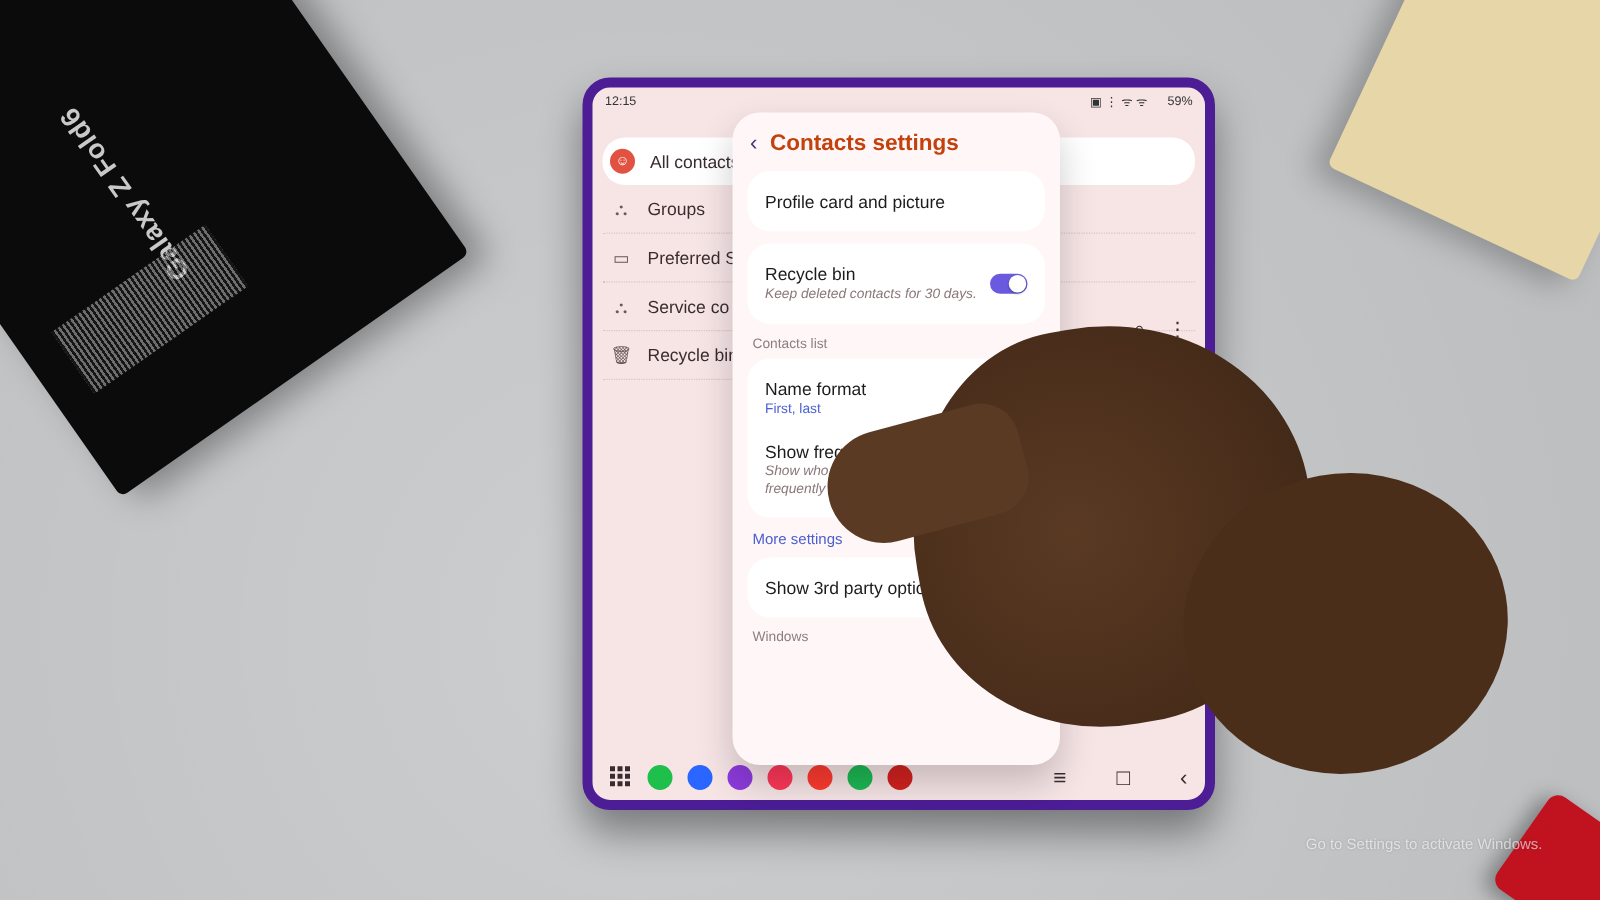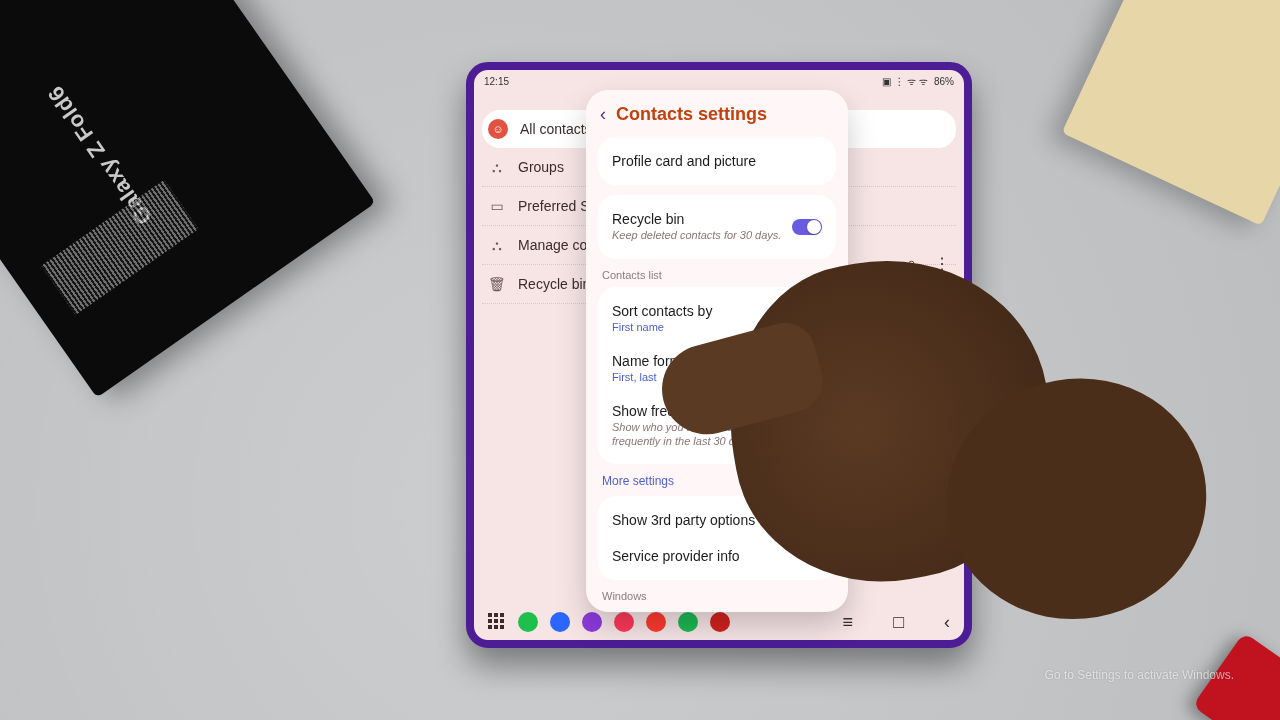--- a/index.html
+++ b/index.html
@@ -11,21 +11,21 @@
   .box-barcode{position:absolute;left:30px;top:300px;width:150px;height:60px;background:repeating-linear-gradient(90deg,#202022,#202022 2px,#d0d0d0 2px,#d0d0d0 4px);opacity:.5;}
   .wood{position:absolute;right:-40px;top:-40px;width:220px;height:230px;background:#e6d6a8;transform:rotate(25deg);border-radius:6px;box-shadow:-10px 10px 24px rgba(0,0,0,.25);}
   .tool{position:absolute;right:-20px;bottom:-20px;width:90px;height:90px;background:#c1121f;border-radius:10px;transform:rotate(35deg);box-shadow:-6px 6px 16px rgba(0,0,0,.35);}
   .hand{position:absolute;right:230px;top:260px;width:320px;height:320px;background:radial-gradient(circle at 40% 50%,#5a3a23 0%,#4a2e1b 60%,#3b2414 100%);border-radius:45% 55% 50% 50%/55% 50% 55% 45%;transform:rotate(-10deg);pointer-events:none;}
   .finger{position:absolute;left:-60px;top:50px;width:160px;height:90px;background:#5a3a23;border-radius:60px 40px 40px 60px;transform:rotate(-5deg);}
   .wrist{position:absolute;right:-140px;top:150px;width:260px;height:240px;background:#4a2e1a;border-radius:50%;}
 
   
   .tablet{position:absolute;left:466px;top:62px;width:490px;height:570px;background:#f7e5e6;border:8px solid #4c1d95;border-radius:22px;box-shadow:0 18px 32px rgba(0,0,0,.4);}
   .statusbar{height:22px;display:flex;justify-content:space-between;align-items:center;font-size:10px;color:#333;padding:0 10px;}
-  .status-icons{display:flex;gap:6px;align-items:center;font-size:10px;}
+  .status-icons{display:flex;gap:16px;align-items:center;font-size:10px;}
 
   
   .drawer{position:absolute;left:8px;top:40px;right:8px;bottom:40px;}
   .drawer-row{display:flex;align-items:center;gap:12px;height:38px;padding:0 6px;border-bottom:1px dotted #d7c4c6;font-size:14px;color:#3a2c2e;}
   .drawer-row.active{background:#fff;border-radius:18px;border-bottom:none;}
   .drawer-row.active .pill{background:#e15241;border-radius:50%;width:20px;height:20px;display:flex;align-items:center;justify-content:center;color:#fff;font-size:11px;}
   .di{width:18px;text-align:center;color:#6a5558;}
 
   .right-icons{position:absolute;top:184px;right:14px;display:flex;gap:18px;color:#3a2c2e;}
   .right-icons span{font-size:16px;}
@@ -76,40 +76,40 @@
     <div class="box-barcode"></div>
   </div>
   <div class="wood"></div>
   <div class="tool"></div>
 
   <div class="tablet">
     <div class="statusbar">
       <span>12:15</span>
       <span class="status-icons">
         <span>▣ ⋮ ᯤ ᯤ</span>
-        <span>86%</span>
+        <span>59%</span>
       </span>
     </div>
 
     <div class="drawer">
       <div class="drawer-row active">
         <span class="pill">☺</span>
         <span>All contacts</span>
       </div>
       <div class="drawer-row">
         <span class="di">⛬</span>
         <span>Groups</span>
       </div>
       <div class="drawer-row">
         <span class="di">▭</span>
         <span>Preferred SI</span>
       </div>
       <div class="drawer-row">
         <span class="di">⛬</span>
-        <span>Manage co</span>
+        <span>Service co</span>
       </div>
       <div class="drawer-row">
         <span class="di">🗑</span>
         <span>Recycle bin</span>
       </div>
     </div>
 
     <div class="right-icons">
       <span>⌕</span>
       <span>⋮</span>
@@ -170,24 +170,20 @@
           <div class="toggle on">
               <div class="knob"></div>
             </div>
         </div>
       </div>
 
       <div class="section-label">Contacts list</div>
 
       <div class="card">
         <div class="item">
-          <div class="item-title">Sort contacts by</div>
-          <div class="item-val">First name</div>
-        </div>
-        <div class="item">
           <div class="item-title">Name format</div>
           <div class="item-val">First, last</div>
         </div>
         <div class="item row-toggle">
           <div>
             <div class="item-title">Show frequently contacted</div>
             <div class="item-sub">Show who you've contacted frequently in the last 30 days.</div>
           </div>
           <div class="toggle">
               <div class="knob"></div>
@@ -197,23 +193,20 @@
 
       <div class="more-link">More settings</div>
 
       <div class="card">
         <div class="item row-toggle">
           <div class="item-title">Show 3rd party options</div>
           <div class="toggle on">
               <div class="knob"></div>
             </div>
         </div>
-        <div class="item">
-          <div class="item-title">Service provider info</div>
-        </div>
       </div>
 
       <div class="privacy">Windows</div>
     </div>
   </div>
 
   <div class="hand">
     <div class="finger"></div>
     <div class="wrist"></div>
   </div>

